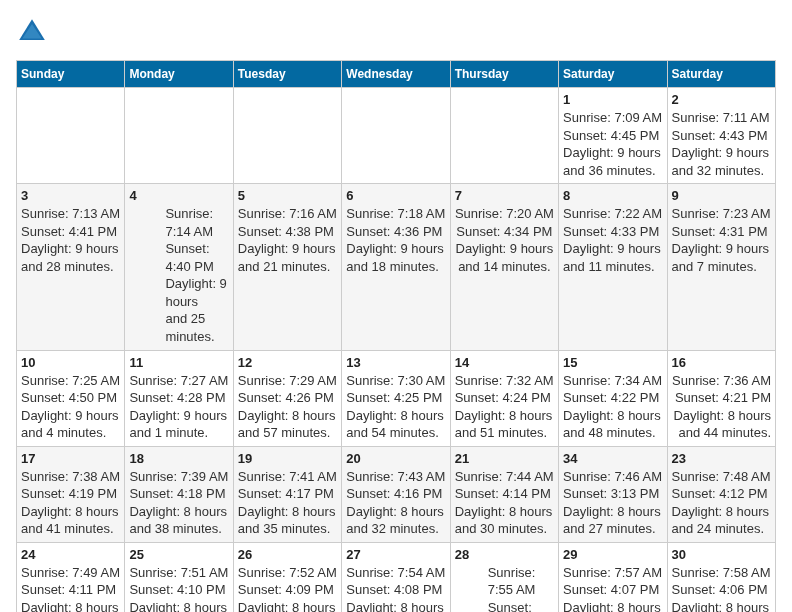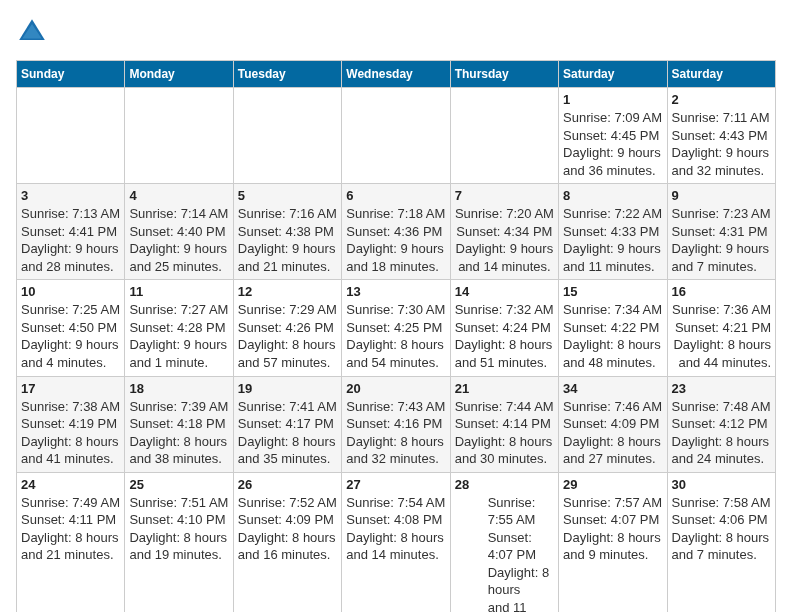--- a/index.html
+++ b/index.html
@@ -147,21 +147,21 @@
         <tr>
           <td>
             <span class="day-num">3</span>
             <div class="day-info" style="white-space: pre-line;">Sunrise: 7:13 AM
 Sunset: 4:41 PM
 Daylight: 9 hours
 and 28 minutes.</div>
           </td>
           <td>
             <span class="day-num">4</span>
-            <div class="day-info" style="white-space: pre-line;">Sunrise: 7:14 AM
+            <div class="day-info" style="white-space: pre-line; margin-left: 36px;">Sunrise: 7:14 AM
 Sunset: 4:40 PM
 Daylight: 9 hours
 and 25 minutes.</div>
           </td>
           <td>
             <span class="day-num">5</span>
             <div class="day-info" style="white-space: pre-line;">Sunrise: 7:16 AM
 Sunset: 4:38 PM
 Daylight: 9 hours
 and 21 minutes.</div>
@@ -278,21 +278,21 @@
           <td>
             <span class="day-num">21</span>
             <div class="day-info" style="white-space: pre-line;">Sunrise: 7:44 AM
 Sunset: 4:14 PM
 Daylight: 8 hours
 and 30 minutes.</div>
           </td>
           <td>
             <span class="day-num">34</span>
             <div class="day-info" style="white-space: pre-line;">Sunrise: 7:46 AM
-Sunset: 4:09 PM
+Sunset: 3:13 PM
 Daylight: 8 hours
 and 27 minutes.</div>
           </td>
           <td>
             <span class="day-num">23</span>
             <div class="day-info" style="white-space: pre-line;">Sunrise: 7:48 AM
 Sunset: 4:12 PM
 Daylight: 8 hours
 and 24 minutes.</div>
           </td>

